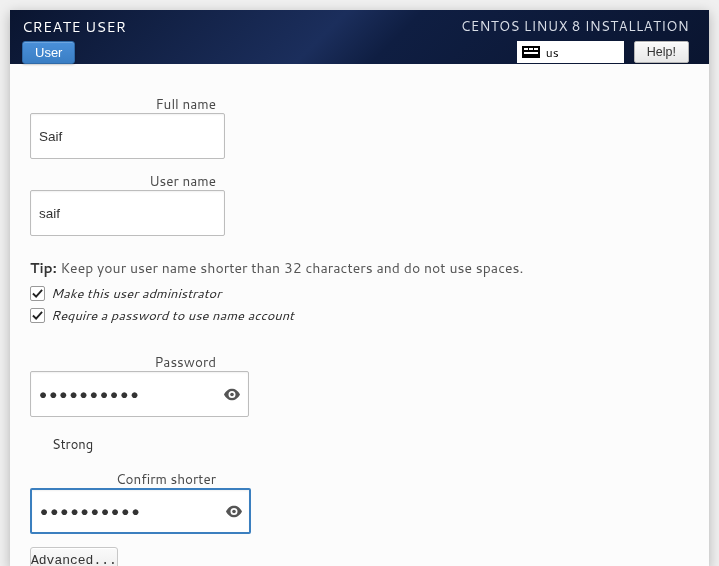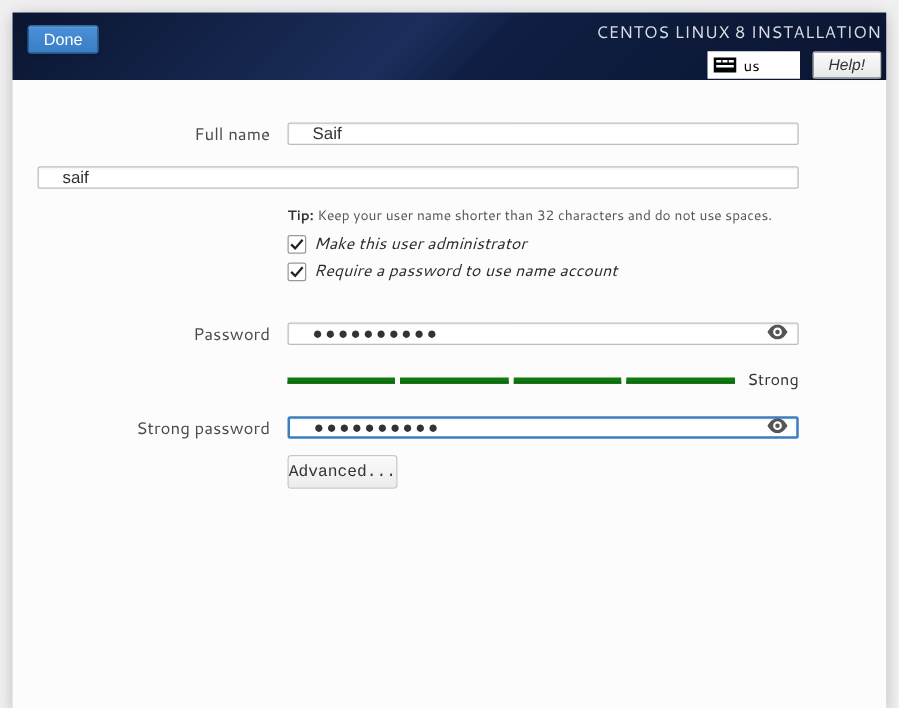--- a/index.html
+++ b/index.html
@@ -38,41 +38,41 @@
   color: #fff;
   font-size: 13px;
   padding: 3px 12px;
   cursor: pointer;
   margin-top: 4px;
   box-shadow: 0 1px 0 rgba(255,255,255,0.2) inset, 0 1px 2px rgba(0,0,0,0.2);
 }
 .header-right {
   position: absolute;
   top: 6px;
-  right: 4px;
+  right: 20px;
   text-align: right;
 }
 .installer-title {
   color: #d8dde6;
   font-size: 13.5px;
   font-weight: 300;
   letter-spacing: 0.3px;
 }
 .header-row2 {
   margin-top: 6px;
   display: flex;
   gap: 10px;
   align-items: center;
   justify-content: flex-end;
 }
 .kb-indicator {
   background: #fff;
   color: #000;
   height: 22px;
-  width: 74px;
+  width: 107px;
   display: flex;
   align-items: center;
   padding: 0 5px;
   font-size: 12px;
 }
 .kb-icon {
   width: 18px; height: 12px;
   background: #000;
   margin-right: 6px;
   position: relative;
@@ -89,55 +89,55 @@
 }
 .help-btn {
   background: linear-gradient(#fafafa, #e8e8e8);
   border: 1px solid #b5b5b5;
   border-radius: 2px;
   padding: 3px 12px;
   font-size: 12.5px;
   color: #333;
   cursor: pointer;
   box-shadow: 0 1px 0 #fff inset, 0 1px 1px rgba(0,0,0,0.1);
-  font-style: italic;
 }
 .form-area {
   padding: 30px 70px 0 20px;
 }
 .row {
   display: flex;
-  align-items: flex-end;
+  align-items: flex-start;
   margin-bottom: 12px;
+  flex-direction: column;
 }
 .label-col {
   width: 200px;
   text-align: right;
   padding-right: 14px;
   color: #4a4a4a;
   font-size: 13.5px;
 }
 .field-col {
   flex: 1;
 }
 .text-input {
   width: 100%;
-  height: 18px;
+  height: 46px;
   border: 1px solid #bdbdbd;
   border-radius: 2px;
-  padding: 0 19px;
+  padding: 0 8px;
   font-size: 13.5px;
   color: #333;
   background: #fff;
   box-shadow: inset 0 1px 2px rgba(0,0,0,0.06);
 }
 .tip {
-  font-size: 11px;
+  font-size: 14px;
   color: #555;
-  margin: 0 0 6px 0;
+  margin: 10px 0 6px 0;
 }
 .tip b { color: #333; }
 .checkbox-row {
   display: flex;
   align-items: center;
   gap: 6px;
   margin-bottom: 4px;
   font-size: 13px;
   color: #2c2c2c;
   font-style: italic;
@@ -196,21 +196,22 @@
   cursor: pointer;
   box-shadow: 0 1px 0 #fff inset;
   font-family: Liberation Mono, monospace;
 }
 </style>
 </head>
 <body>
 
 <div class="window">
   <div class="header">
-    <button class="done-btn">Done</button>
+    <div class="header-title">CREATE USER</div>
+    <button class="done-btn">User</button>
     <div class="header-right">
       <div class="installer-title">CENTOS LINUX 8 INSTALLATION</div>
       <div class="header-row2">
         <div class="kb-indicator">
           <span class="kb-icon"></span>
           <span>us</span>
         </div>
         <button class="help-btn">Help!</button>
       </div>
     </div>
@@ -219,20 +220,21 @@
   <div class="form-area">
 
     <div class="row">
       <div class="label-col">Full name</div>
       <div class="field-col">
         <input class="text-input" value="Saif" style="">
       </div>
     </div>
 
     <div class="row">
+      <div class="label-col">User name</div>
       <div class="field-col">
         <input class="text-input" value="saif" style="">
       </div>
     </div>
 
     <div class="row">
       <div class="label-col"></div>
       <div class="field-col">
         <div class="tip">
           <b>Tip:</b><span> Keep your user name shorter than 32 characters and do not use spaces.</span>
@@ -278,21 +280,21 @@
           <div class="seg"></div>
           <div class="seg"></div>
           <div class="seg"></div>
           <div class="seg"></div>
           <div class="strength-label">Strong</div>
         </div>
       </div>
     </div>
 
     <div class="row">
-      <div class="label-col">Strong password</div>
+      <div class="label-col">Confirm shorter</div>
       <div class="field-col">
         <div class="pw-wrap">
           <input class="text-input focused" value="●●●●●●●●●●" style="">
           <span class="eye">
             <svg width="18" height="12" viewBox="0 0 18 12">
                 <path d="M9 0C4 0 1 6 1 6s3 6 8 6 8-6 8-6-3-6-8-6zm0 9.5A3.5 3.5 0 1 1 9 2.5a3.5 3.5 0 0 1 0 7z" fill="#555"></path>
                 <circle cx="9" cy="6" r="1.8" fill="#555"></circle>
               </svg>
           </span>
         </div>

